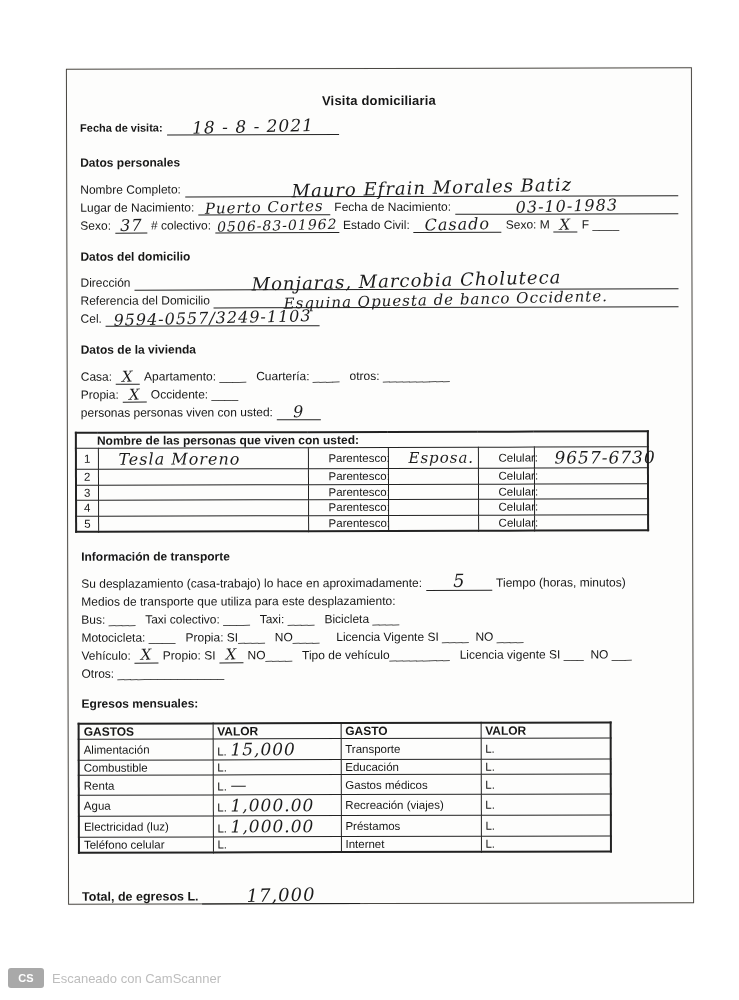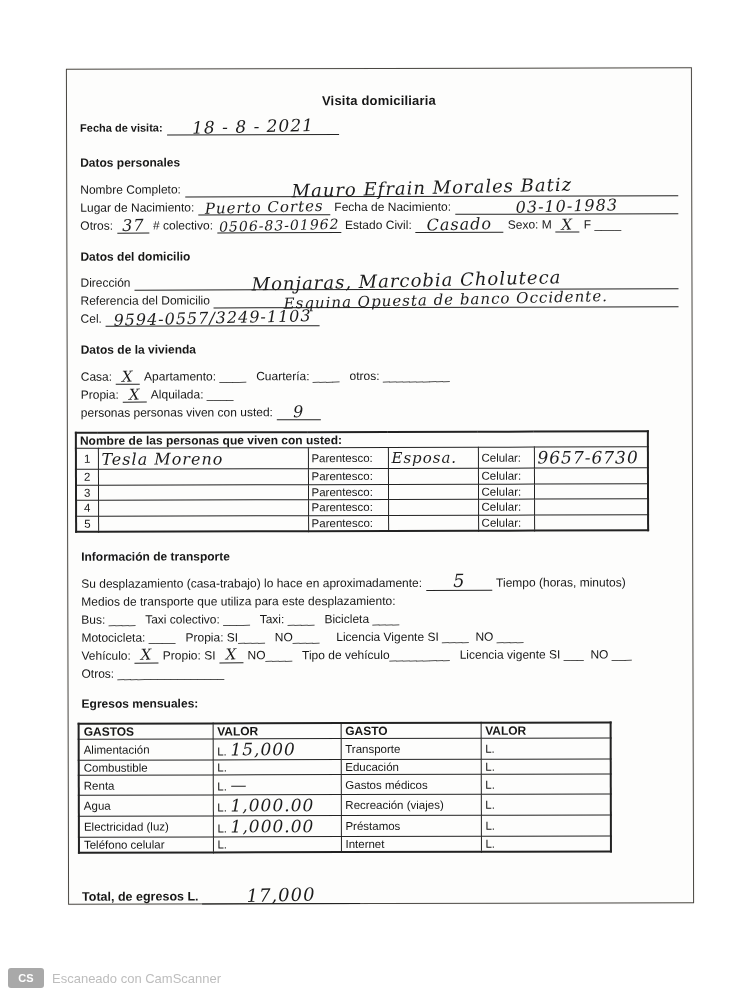--- a/index.html
+++ b/index.html
@@ -40,21 +40,21 @@
   }
   .fill > .hw { position:absolute; left:0; right:0; bottom:0; line-height:.9; transform:rotate(-1.2deg); }
   .grow { flex:1 1 auto; }
   .w24{width:24px}.w30{width:32px}.w40{width:44px}.w65{width:66px}
   .w85{width:88px}.w120{width:124px}.w130{width:132px}.w160{width:158px}
   .w170{width:172px}.w210{width:214px}.s14{font-size:14px}.s15{font-size:15px}.s16{font-size:16px}
   .s17{font-size:17px}.s18{font-size:18px}
   
   table { border-collapse:collapse; table-layout:fixed; }
   .people { width:572px; margin:11px 0 0 -6px; border:2px solid #222; font-size:11.5px; }
-  .people td { border:1px solid #222; height:15.5px; padding:0 3px; overflow:visible; white-space:nowrap; }
+  .people td { border:1px solid #222; height:15.5px; padding:0 20px; overflow:visible; white-space:nowrap; }
   .people .th { font-weight:bold; font-size:12px; }
   .people .cnum { text-align:center; padding:0; }
   .exp { width:532px; margin:12px 0 0 -4px; border:2px solid #222; font-size:11.5px; }
   .exp td { border:1px solid #222; height:15.5px; padding:0 4px; overflow:visible; white-space:nowrap; }
   .exp .th { font-weight:bold; font-size:12px; }
   .cur { display:inline-block; min-width:10px; }
   
   .mt-fecha{margin-top:12px}.mt-sec1{margin-top:20px}.mt-name{margin-top:13px}
   .mt-tight{margin-top:3px}.mt-sec{margin-top:16px}.mt-row{margin-top:12px}
   .mt-casa{margin-top:13px}.mt-trans{margin-top:17px}.mt-desp{margin-top:13px}
@@ -97,21 +97,21 @@
       <span class="fill w130">
           <span class="hw s15">Puerto Cortes</span>
         </span>
       <span>Fecha de Nacimiento:</span>
       <span class="fill grow">
           <span class="hw s16">03-10-1983</span>
         </span>
     </div>
 
     <div class="ln mt-tight">
-      <span>Otros:</span>
+      <span>Sexo:</span>
       <span class="fill w30">
           <span class="hw s16">37</span>
         </span>
       <span># colectivo:</span>
       <span class="fill w120">
           <span class="hw s14">0506-83-01962</span>
         </span>
       <span>Estado Civil:</span>
       <span class="fill w85">
           <span class="hw s16">Casado</span>
@@ -154,21 +154,21 @@
           <span class="hw s15">X</span>
         </span>
       <span class="pre">Apartamento: ____   Cuartería: ____   otros: __________</span>
     </div>
 
     <div class="ln mt-tight">
       <span>Propia:</span>
       <span class="fill w24">
           <span class="hw s15">X</span>
         </span>
-      <span class="pre">Alquilada: ____</span>
+      <span class="pre">Occidente: ____</span>
     </div>
 
     <div class="ln mt-tight">
       <span>personas personas viven con usted:</span>
       <span class="fill w40">
           <span class="hw s16">9</span>
         </span>
     </div>
 
     <table class="people">

